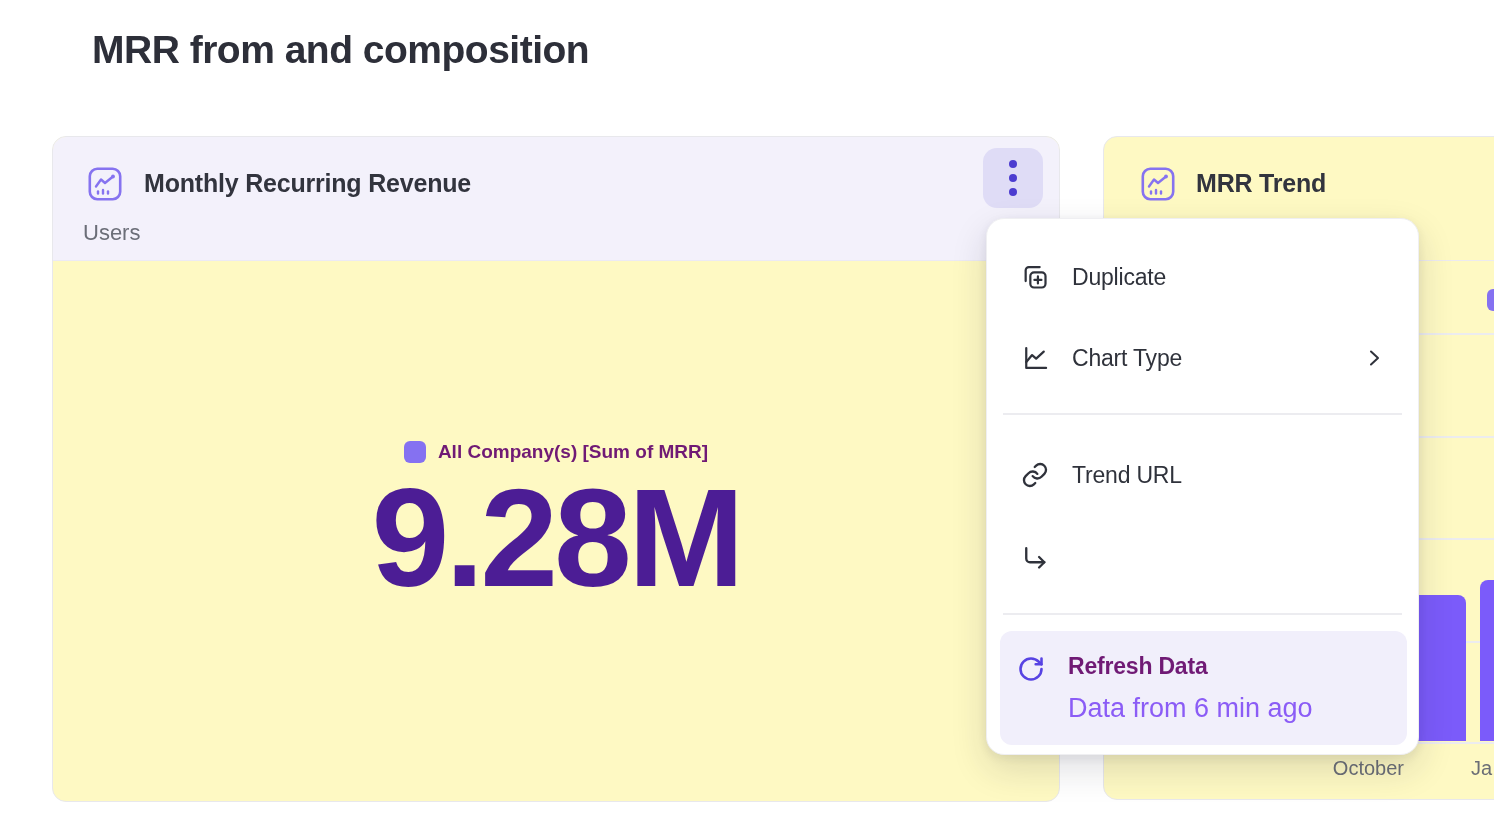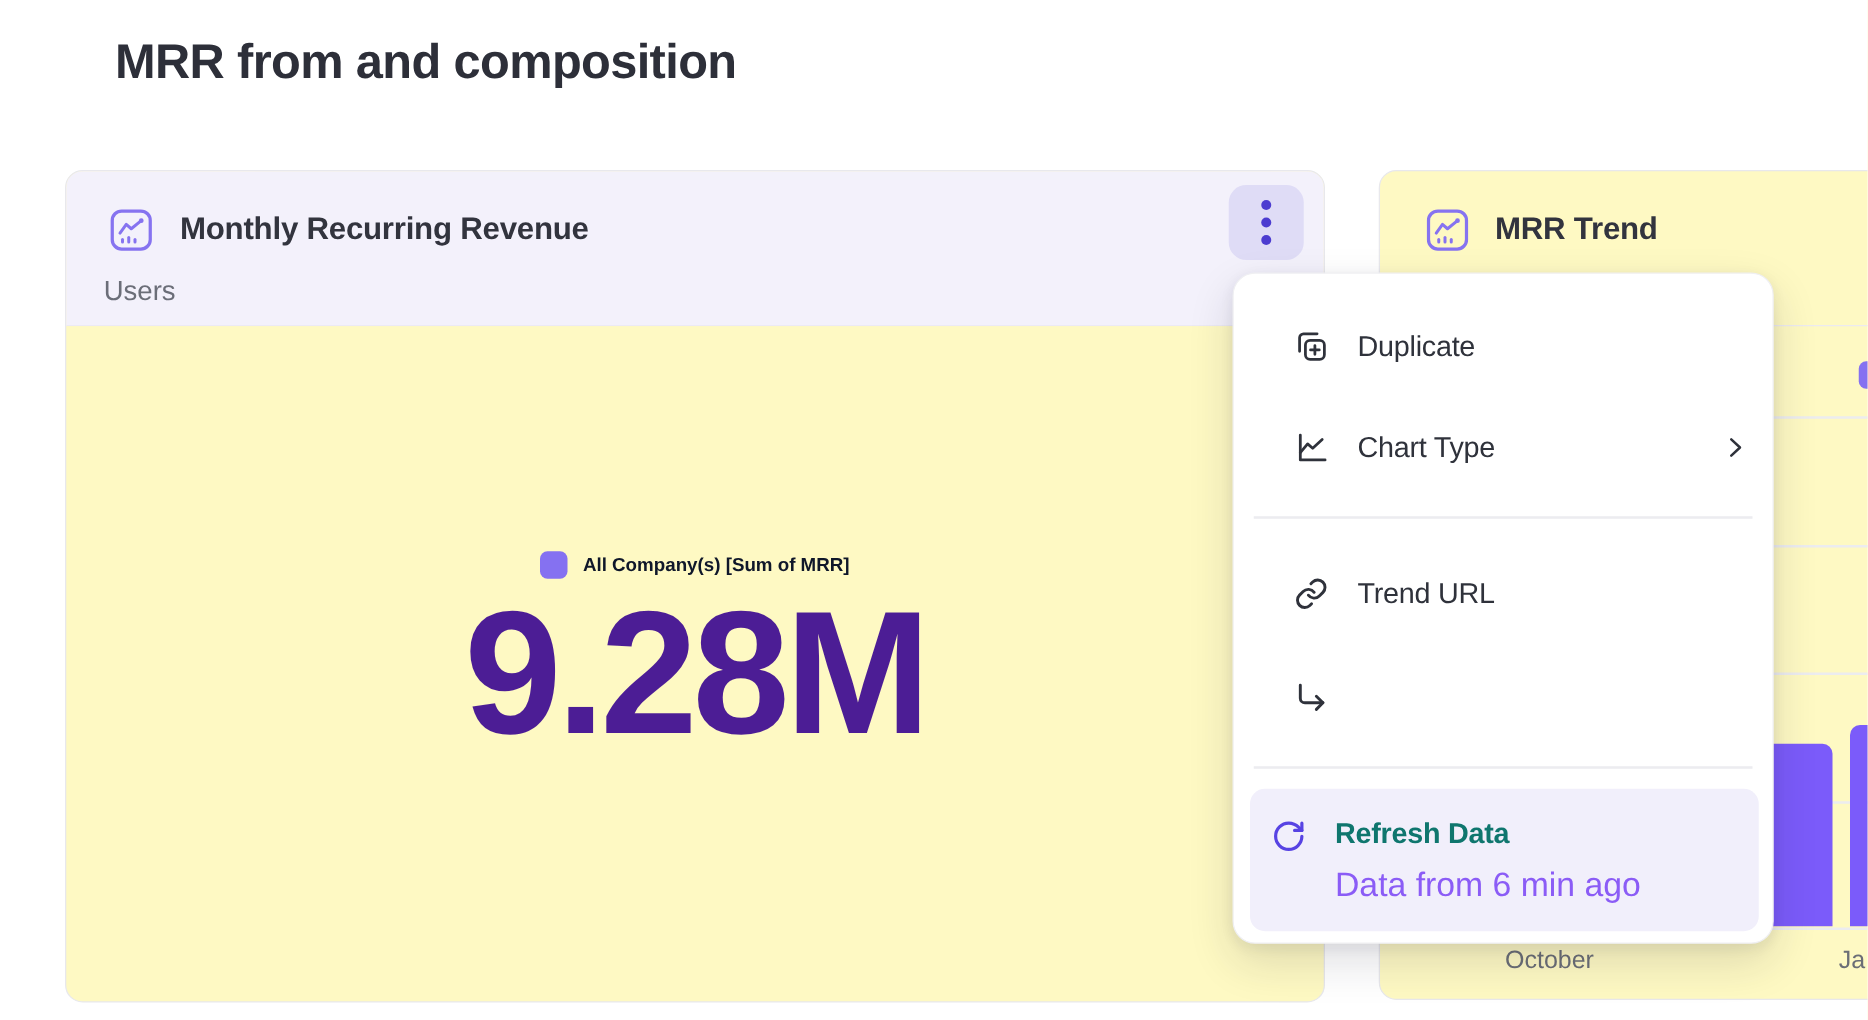--- a/index.html
+++ b/index.html
@@ -40,53 +40,53 @@
     display:flex;flex-direction:column;align-items:center;justify-content:center;gap:6px;
   }
   .kebab-dot{width:8px;height:8px;border-radius:50%;background:#4c3cd0;}
 
   
   .legend-row{
     left:52px;top:440px;width:1008px;height:24px;
     display:flex;align-items:center;justify-content:center;gap:12px;z-index:2;
   }
   .legend-swatch{width:22px;height:22px;border-radius:6px;background:#8571f1;}
-  .legend-label{font-size:15px;font-weight:600;color:#0f172a;}
+  .legend-label{font-size:19px;font-weight:600;color:#701a75;}
   .big-number{
     left:52px;top:468px;width:1008px;text-align:center;
     font-size:140px;font-weight:700;color:#4c1d95;letter-spacing:-4px;line-height:1;
     z-index:2;
   }
 
   
   .gridline{left:1px;right:0;height:1.5px;background:#ececef;}
   .bar{width:60px;border-radius:8px 8px 0 0;background:#7b5bfa;position:absolute;}
   .x-label{font-size:20px;color:#6b6e76;}
   .mini-swatch{width:22px;height:22px;border-radius:6px;background:#8571f1;position:absolute;}
 
   
   .menu{
     left:986px;top:218px;width:433px;height:537px;background:#ffffff;
     border-radius:18px;border:1px solid #efeff2;box-sizing:border-box;z-index:30;
     box-shadow:0 14px 36px rgba(28,28,50,.14),0 3px 10px rgba(28,28,50,.07);
   }
-  .menu-item{position:absolute;left:18px;width:100%;height:64px;cursor:pointer;}
+  .menu-item{position:absolute;left:4px;width:100%;height:64px;cursor:pointer;}
   .menu-icon{position:absolute;left:30px;top:50%;transform:translateY(-50%);width:28px;height:28px;}
   .menu-label{
     position:absolute;left:81px;top:50%;transform:translateY(-50%);
     font-size:23px;font-weight:500;color:#2f323b;letter-spacing:-0.2px;white-space:nowrap;
   }
   .menu-chevron{position:absolute;right:36px;top:50%;transform:translateY(-50%);width:24px;height:24px;}
   .menu-divider{position:absolute;left:16px;right:16px;height:1.5px;background:#ececf0;}
   .menu-refresh{
     position:absolute;left:13px;top:412px;width:407px;height:114px;
     border-radius:12px;background:#f1effb;cursor:pointer;
   }
   .refresh-label{
-    position:absolute;left:68px;top:22px;font-size:23px;font-weight:600;color:#0f766e;
+    position:absolute;left:68px;top:22px;font-size:23px;font-weight:600;color:#701a75;
     letter-spacing:-0.2px;white-space:nowrap;
   }
   .refresh-sub{
     position:absolute;left:68px;top:62px;font-size:27px;font-weight:400;color:#8b5cf6;
     white-space:nowrap;
   }
   .refresh-icon-box{position:absolute;left:17px;top:24px;width:28px;height:28px;}
 
   svg{display:block;}
 </style>
@@ -141,21 +141,21 @@
   <div class="abs gridline" style="top:299px;"></div>
   <div class="abs gridline" style="top:401px;"></div>
   <div class="abs gridline" style="top:504px;"></div>
   <div class="abs gridline" style="top:605px;"></div>
 
   <div class="mini-swatch" style="left:383px;top:152px;"></div>
 
   <div class="bar" style="left: 302px; bottom: 58px; height: 146px; background: rgb(123, 91, 250);"></div>
   <div class="bar" style="left: 376px; bottom: 58px; width: 57px; height: 161px; background: rgb(123, 91, 250);"></div>
 
-  <div class="abs x-label" style="left:100px;top:620px;width:200px;text-align:left;">October</div>
+  <div class="abs x-label" style="left:100px;top:620px;width:200px;text-align:right;">October</div>
   <div class="abs x-label" style="left:367px;top:620px;text-align:center;">Ja</div>
 </div>
 
 <div class="abs menu">
 
   <div class="menu-item" style="top:26px;">
     <span class="menu-icon">
       <svg viewBox="0 0 24 24" width="28" height="28" fill="none" stroke="#2f323b" stroke-width="1.9" stroke-linecap="round" stroke-linejoin="round">
         <rect x="8" y="8" width="13" height="13" rx="3.2"></rect>
         <path d="M4 15.5V6.2A2.7 2.7 0 0 1 6.7 3.5H16"></path>

